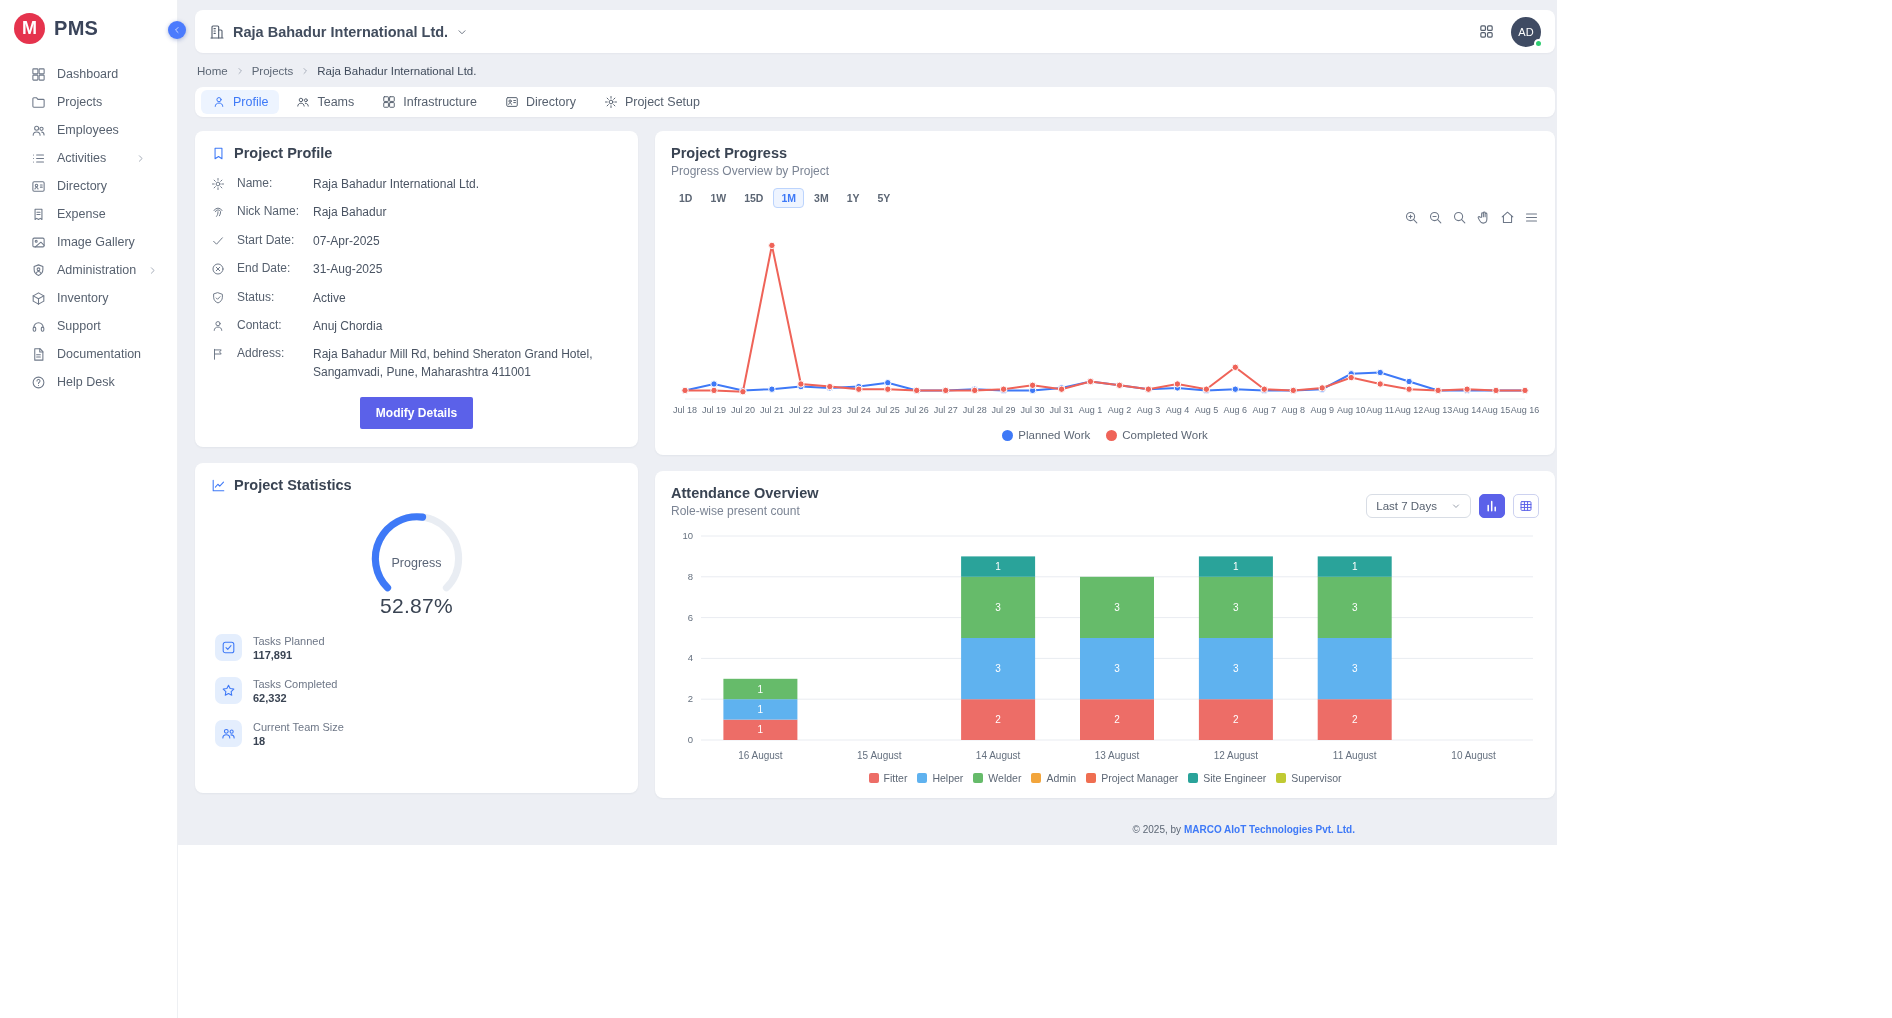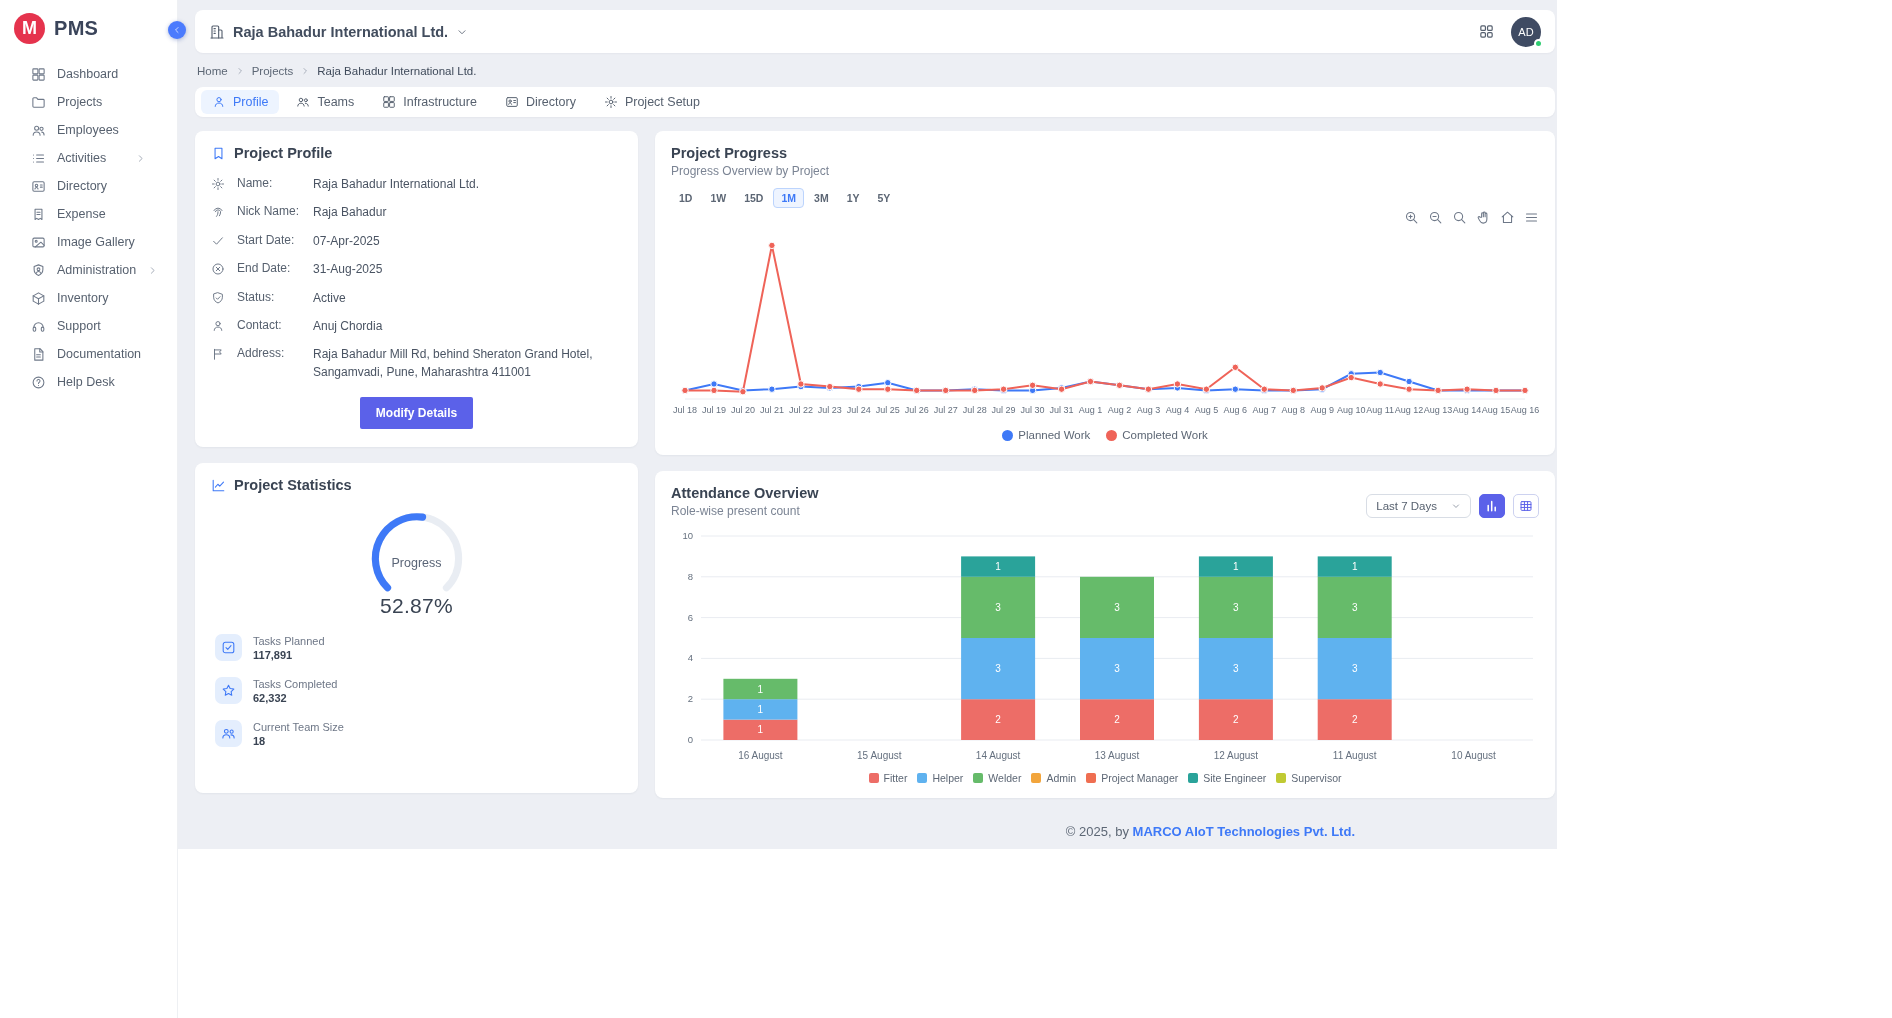--- a/index.html
+++ b/index.html
@@ -87,21 +87,21 @@
   
   .att-head{display:flex;justify-content:space-between;align-items:flex-end}
   .att-controls{display:flex;gap:8px;align-items:center}
   .select{display:flex;align-items:center;gap:14px;border:1px solid #d8dde5;border-radius:6px;padding:5px 9px;font-size:11.5px;color:#57616f;background:#fff;cursor:pointer}
   .select .ic{width:10px;height:10px;color:#6e7888}
   .icon-btn{width:26px;height:24px;border-radius:5px;display:flex;align-items:center;justify-content:center;cursor:pointer;background:#fff;border:1px solid #cdd2f0;color:#5b61e9}
   .icon-btn .ic{width:14px;height:14px}
   .icon-btn.active{background:#5b61e9;border-color:#5b61e9;color:#fff}
   #bar-chart{margin-top:8px}
 
-  .footer{text-align:right;padding:10px 200px 6px 0;font-size:13px;color:#5d6775}
+  .footer{text-align:right;padding:10px 200px 6px 0;font-size:10px;color:#5d6775}
   .footer a{color:#3e79f7;text-decoration:none;font-weight:bold;cursor:pointer}
 </style>
 </head>
 <body>
 
 <div class="app">
   <aside class="sidebar">
     <div class="logo-row">
       <div class="logo-badge">M</div>
       <div class="brand-name">PMS</div>

